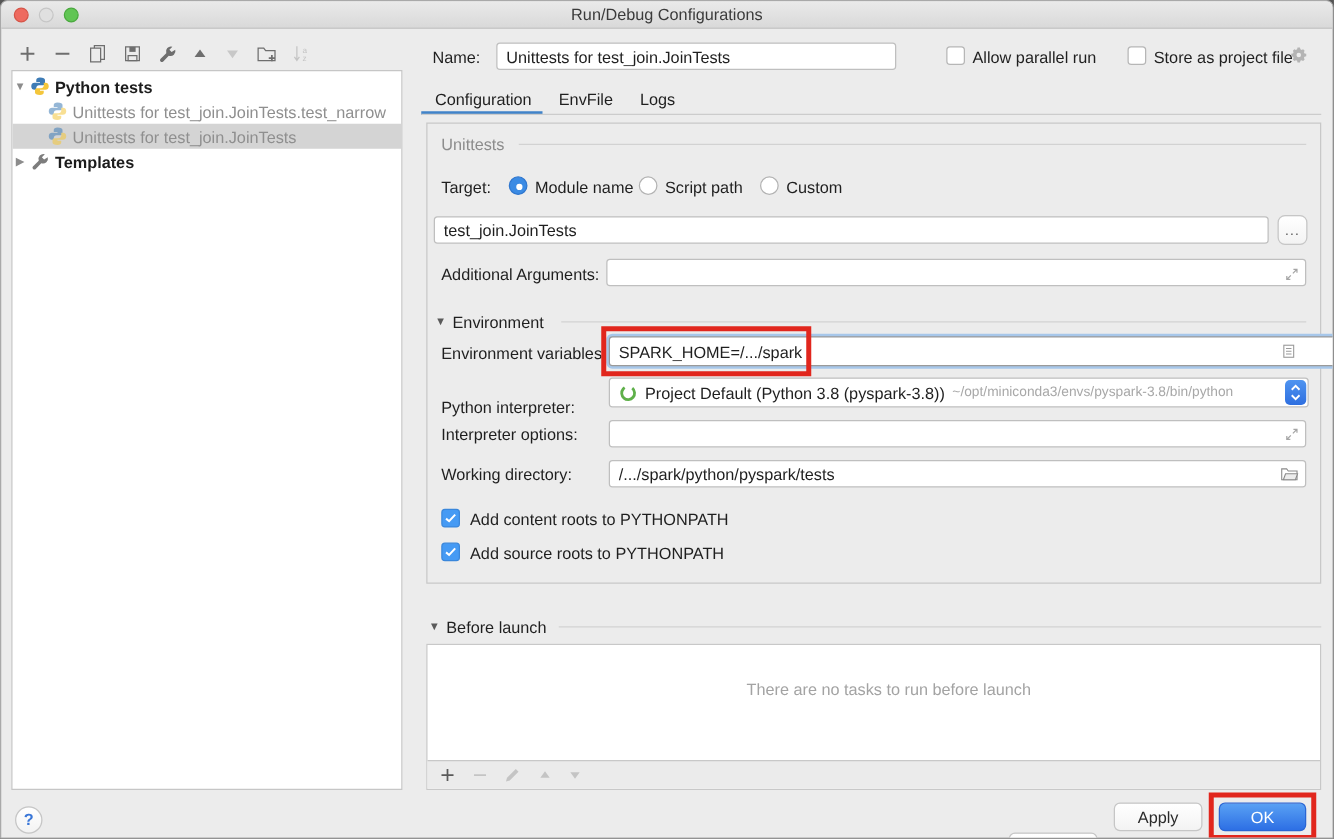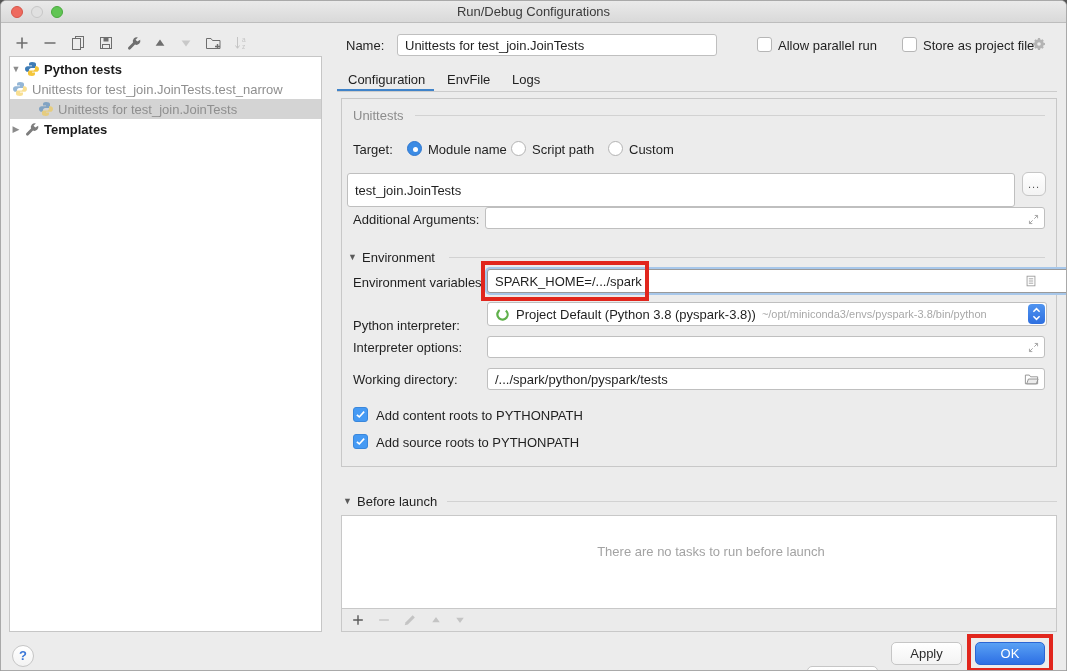--- a/index.html
+++ b/index.html
@@ -120,21 +120,21 @@
 
   <div class="tree">
     <div class="trow" style="top:2px;">
       <span class="caret">▼</span>
       <svg class="ticon" viewBox="0 0 16 16">
           <path fill="#3e7cb6" d="M8 1C6 1 5 1.8 5 3v1.5h3v.7H3.6C2.2 5.2 1 6.1 1 8s1.2 2.8 2.6 2.8H5V9.3C5 8.1 6 7.1 7.2 7.1h3.2c.9 0 1.6-.7 1.6-1.6V3c0-1.2-1.3-2-4-2z"></path>
           <path fill="#f4c63b" d="M8 15c2 0 3-.8 3-2v-1.5H8v-.7h4.4c1.4 0 2.6-.9 2.6-2.8s-1.2-2.8-2.6-2.8H11v2.2c0 1.2-1 2.2-2.2 2.2H5.6c-.9 0-1.6.7-1.6 1.6V13c0 1.2 1.3 2 4 2z"></path>
         </svg>
       <span class="t-bold">Python tests</span>
     </div>
-    <div class="trow" style="top:22px;">
+    <div class="trow" style="top:22px;padding-left:26px;">
       <svg class="ticon" viewBox="0 0 16 16" style="opacity:.55">
           <path fill="#3e7cb6" d="M8 1C6 1 5 1.8 5 3v1.5h3v.7H3.6C2.2 5.2 1 6.1 1 8s1.2 2.8 2.6 2.8H5V9.3C5 8.1 6 7.1 7.2 7.1h3.2c.9 0 1.6-.7 1.6-1.6V3c0-1.2-1.3-2-4-2z"></path>
           <path fill="#f4c63b" d="M8 15c2 0 3-.8 3-2v-1.5H8v-.7h4.4c1.4 0 2.6-.9 2.6-2.8s-1.2-2.8-2.6-2.8H11v2.2c0 1.2-1 2.2-2.2 2.2H5.6c-.9 0-1.6.7-1.6 1.6V13c0 1.2 1.3 2 4 2z"></path>
         </svg>
       <span class="t-grey">Unittests for test_join.JoinTests.test_narrow</span>
     </div>
     <div class="trow sel" style="top:42px;padding-left:26px;">
       <svg class="ticon" viewBox="0 0 16 16" style="opacity:.55">
           <path fill="#3e7cb6" d="M8 1C6 1 5 1.8 5 3v1.5h3v.7H3.6C2.2 5.2 1 6.1 1 8s1.2 2.8 2.6 2.8H5V9.3C5 8.1 6 7.1 7.2 7.1h3.2c.9 0 1.6-.7 1.6-1.6V3c0-1.2-1.3-2-4-2z"></path>
           <path fill="#f4c63b" d="M8 15c2 0 3-.8 3-2v-1.5H8v-.7h4.4c1.4 0 2.6-.9 2.6-2.8s-1.2-2.8-2.6-2.8H11v2.2c0 1.2-1 2.2-2.2 2.2H5.6c-.9 0-1.6.7-1.6 1.6V13c0 1.2 1.3 2 4 2z"></path>
@@ -175,21 +175,21 @@
   <div class="hrule" style="left:414px;top:114px;width:630px;"></div>
 
   <div class="lbl" style="left:352px;top:141px;">Target:</div>
   <div class="radio on" style="left:406px;top:140px;"></div>
   <div class="lbl" style="left:427px;top:141px;">Module name</div>
   <div class="radio" style="left:510px;top:140px;"></div>
   <div class="lbl" style="left:531px;top:141px;">Script path</div>
   <div class="radio" style="left:607px;top:140px;"></div>
   <div class="lbl" style="left:628px;top:141px;">Custom</div>
 
-  <input class="field" style="left: 346px; top: 172px; width: 668px; height: 34px;" readonly="" value="test_join.JoinTests">
+  <input class="field" style="left: 346px; top: 172px; width: 668px; height: 22px;" readonly="" value="test_join.JoinTests">
   <div class="btn" style="left:1021px;top:171px;width:24px;height:24px;line-height:22px;border-radius:6px;"><span style="letter-spacing:1px;font-size:11px;color:#555;">...</span></div>
 
   <div class="lbl" style="left:352px;top:211px;">Additional Arguments:</div>
   <input class="field" style="left: 484px; top: 206px; width: 560px; height: 22px;" readonly="" value="">
   <div class="micro" style="left:1024px;top:210px;width:16px;height:16px;">
     <svg width="13" height="13" viewBox="0 0 16 16">
         <path d="M9.5 3H13v3.5M13 3 9 7M6.5 13H3V9.5M3 13l4-4" stroke="#a5a5a5" fill="none" stroke-width="1.2"></path>
       </svg>
   </div>
 

